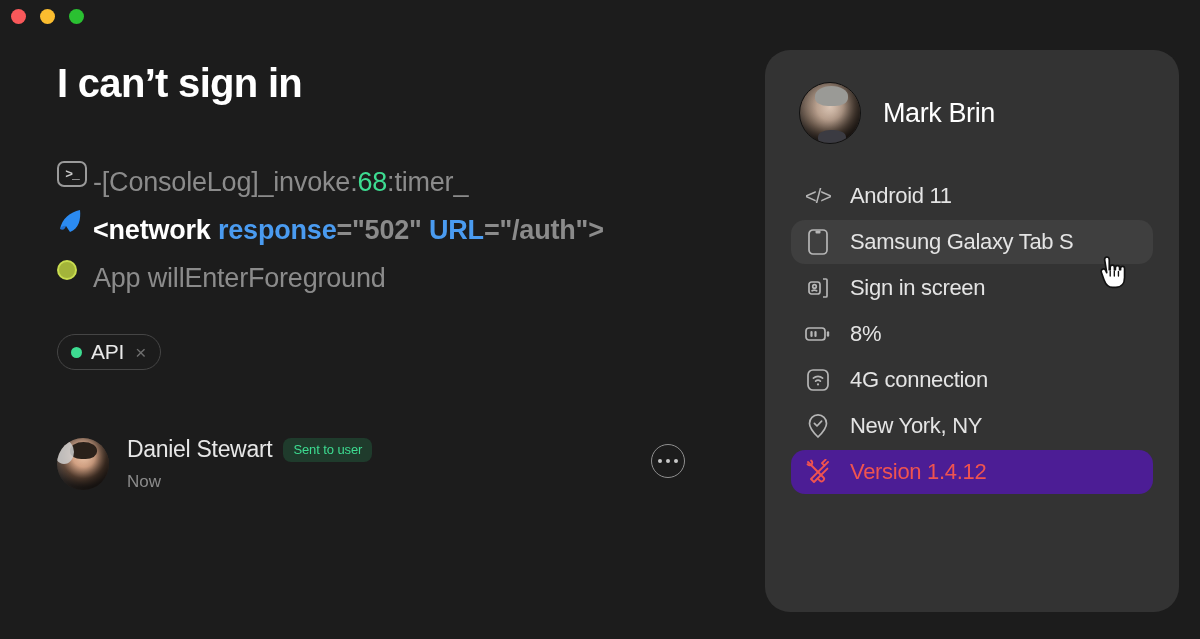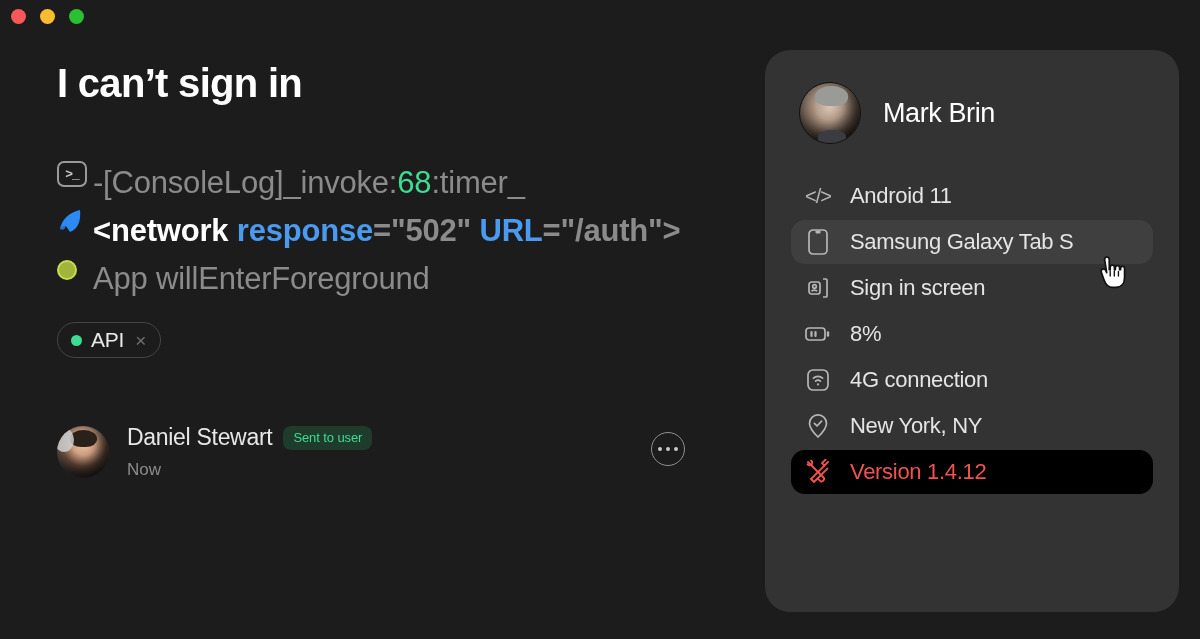--- a/index.html
+++ b/index.html
@@ -21,40 +21,40 @@
   
   .left { position:absolute; left:57px; top:60px; width:680px; }
   .page-title {
     font-size:40px; font-weight:bold; color:#ffffff;
     letter-spacing:-0.7px; line-height:1.15;
   }
 
   .logs { margin-top:52px; display:flex; flex-direction:column; gap:16px; }
   .log-row { display:flex; align-items:center; height:32px; }
   .log-icon { width:36px; flex:0 0 36px; display:flex; align-items:center; justify-content:flex-start; }
-  .log-text { font-size:31px; letter-spacing:-0.2px; white-space:nowrap;margin-top:17px; }
+  .log-text { font-size:27px; letter-spacing:-0.2px; white-space:nowrap;margin-top:17px; }
   .t-gray  { color:#8b8b8b; }
   .t-green { color:#3ddc91; }
   .t-white { color:#ffffff; font-weight:bold; }
   .t-blue  { color:#4a9bf0; font-weight:bold; }
   .t-dim   { color:#8b8b8b; font-weight:bold; }
 
   .term-box {
     width:30px; height:26px; border:2px solid #9a9a9a; border-radius:7px;
     display:flex; align-items:center; justify-content:center;
     font-family:"Liberation Mono", monospace; font-size:13px; color:#c9c9c9;
     font-weight:bold; letter-spacing:-1px; line-height:1;
   }
   .dot-circle {
     width:20px; height:20px; border-radius:50%;
     background:#a3b43a; border:2px solid #c8dc4f;
   }
 
   
-  .tags { margin-top:36px; }
+  .tags { margin-top:48px; }
   .tag {
     display:inline-flex; align-items:center; gap:9px;
     height:36px; padding:0 14px 0 13px;
     border:1px solid #454545; border-radius:18px; background:transparent;
   }
   .tag-dot { width:11px; height:11px; border-radius:50%; background:#3ddc91; }
   .tag-label { font-size:21px; color:#e9e9e9; letter-spacing:-0.2px; }
   .tag-x { font-size:19px; color:#6f6f6f; line-height:1; margin-left:2px; }
 
   
@@ -116,21 +116,21 @@
   }
   .p-name { font-size:27px; color:#ffffff; letter-spacing:-0.4px;text-align:center; }
 
   .p-list { display:flex; flex-direction:column; gap:2px; }
   .p-item {
     display:flex; align-items:center; gap:19px;
     height:44px; padding:0 14px; border-radius:14px;
     position:relative;
   }
   .p-item.sel { background:#3f3f3f; }
-  .p-item.danger { background:#000000; }
+  .p-item.danger { background:#4c1d95; }
   .p-icon { width:26px; flex:0 0 26px; display:flex; align-items:center; justify-content:center; }
   .p-label { font-size:22px; color:#e4e4e4; letter-spacing:-0.3px; white-space:nowrap; }
   .p-item.danger .p-label { color:#ef5350; }
   .code-ico { font-family:"Liberation Sans", sans-serif; font-size:20px; color:#b6b6b6; letter-spacing:-1px; font-weight:500; }
 
   
   .cursor { position:absolute; left:1095px; top:255px; width:34px; height:38px; pointer-events:none; }
 </style>
 </head>
 <body>

